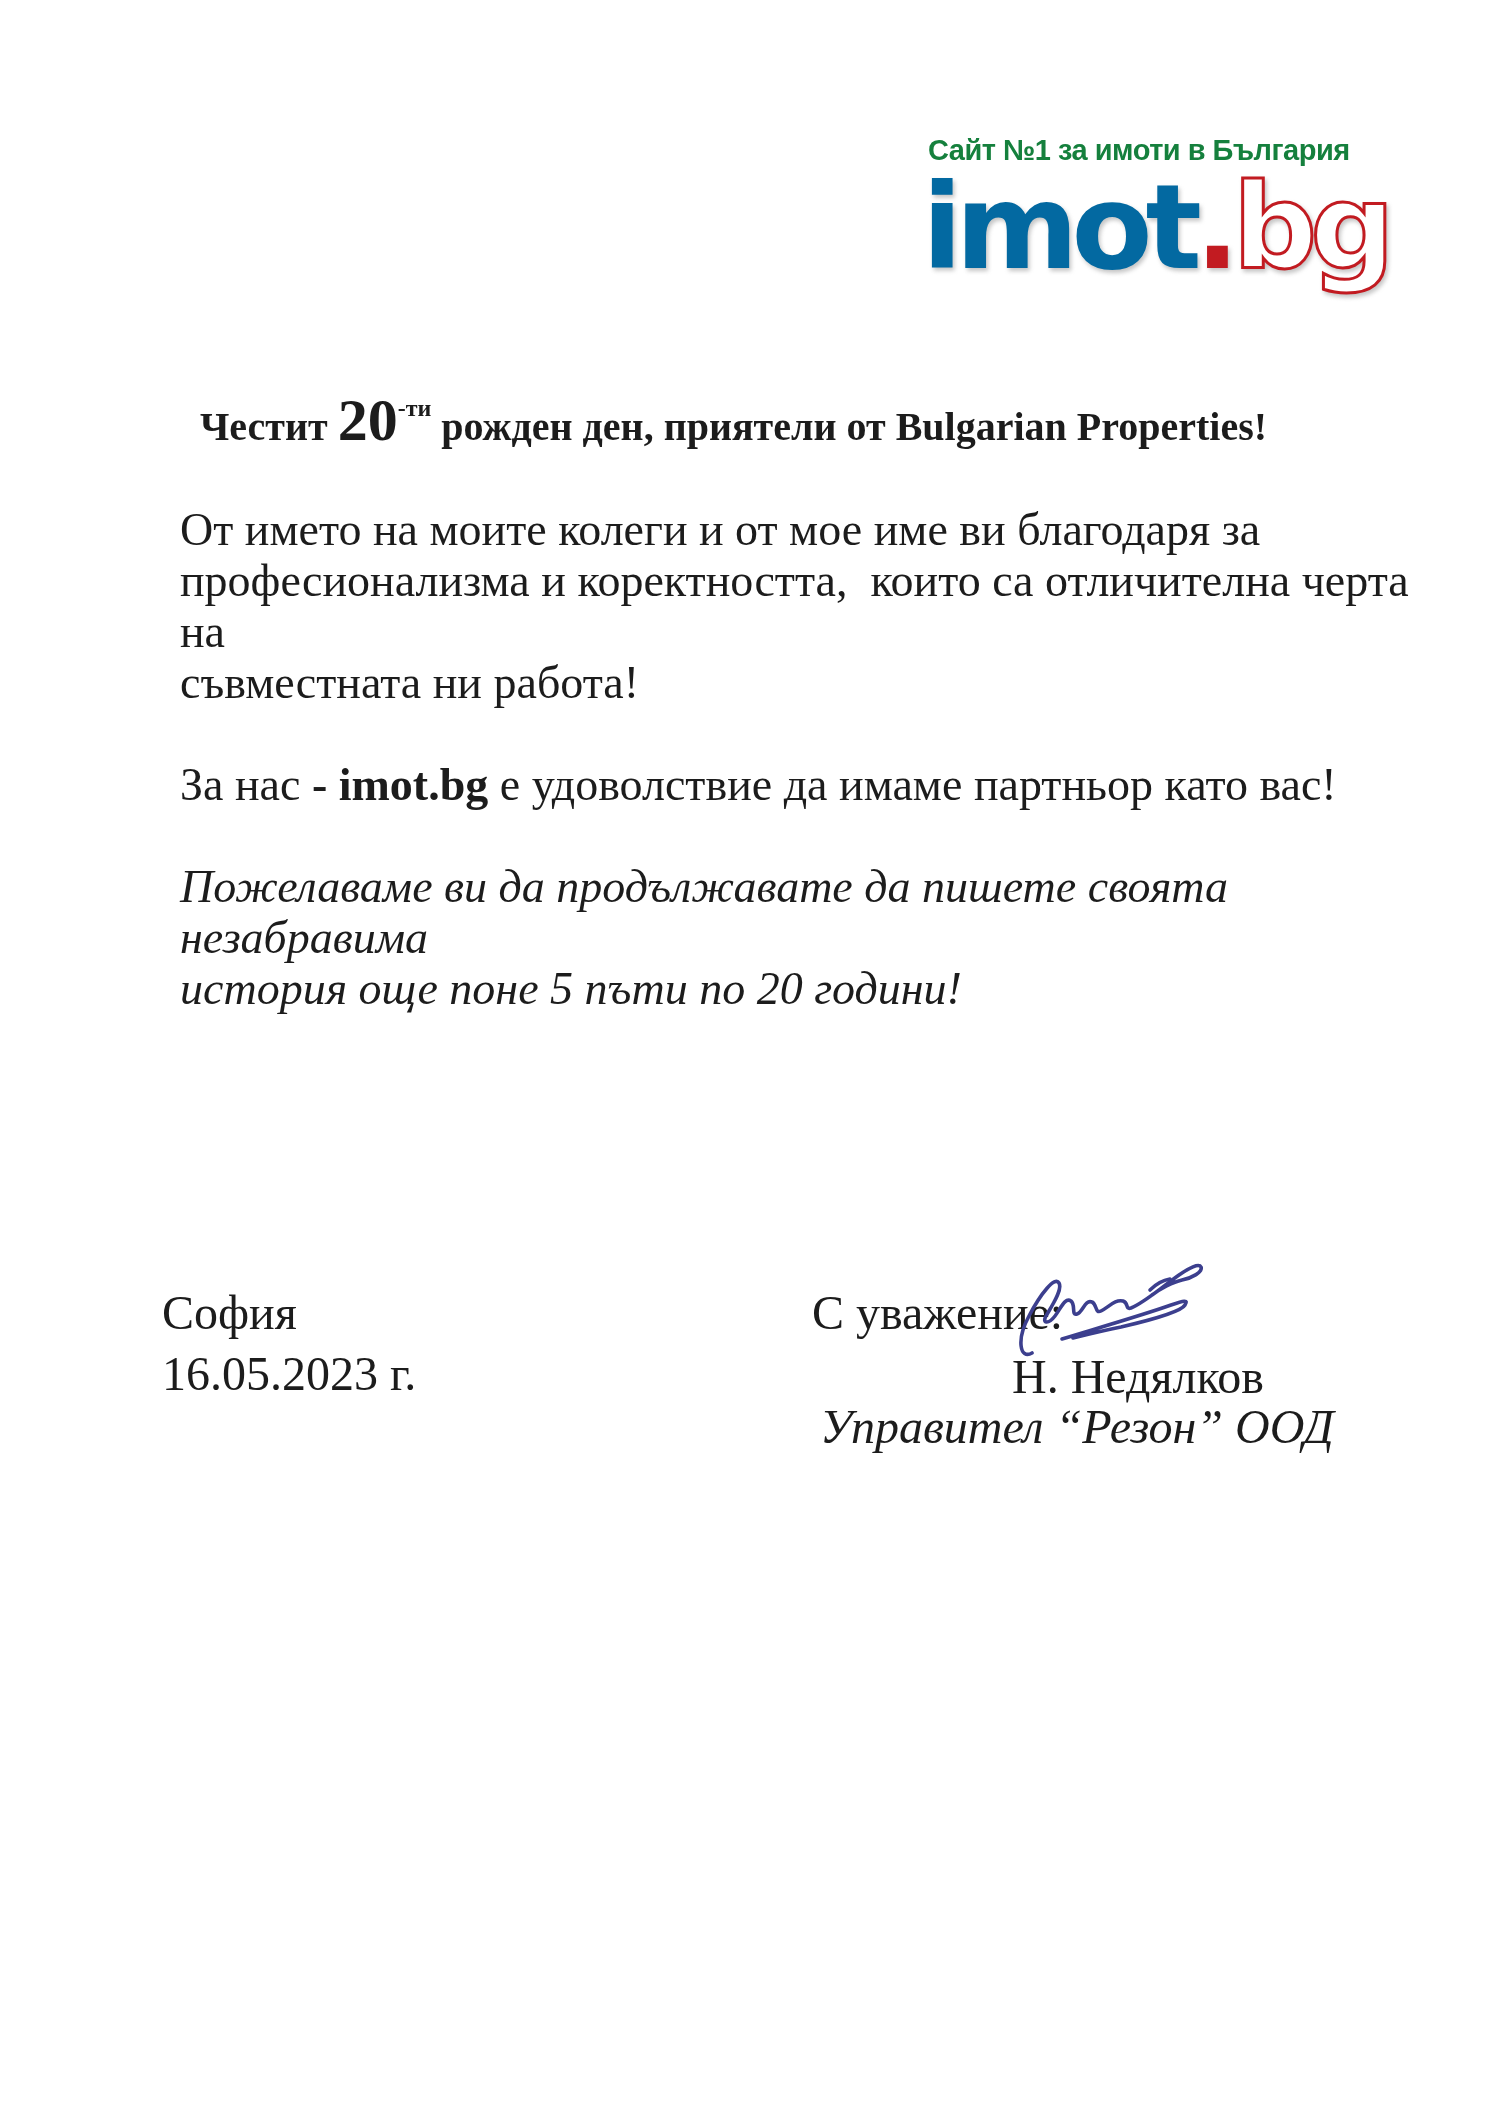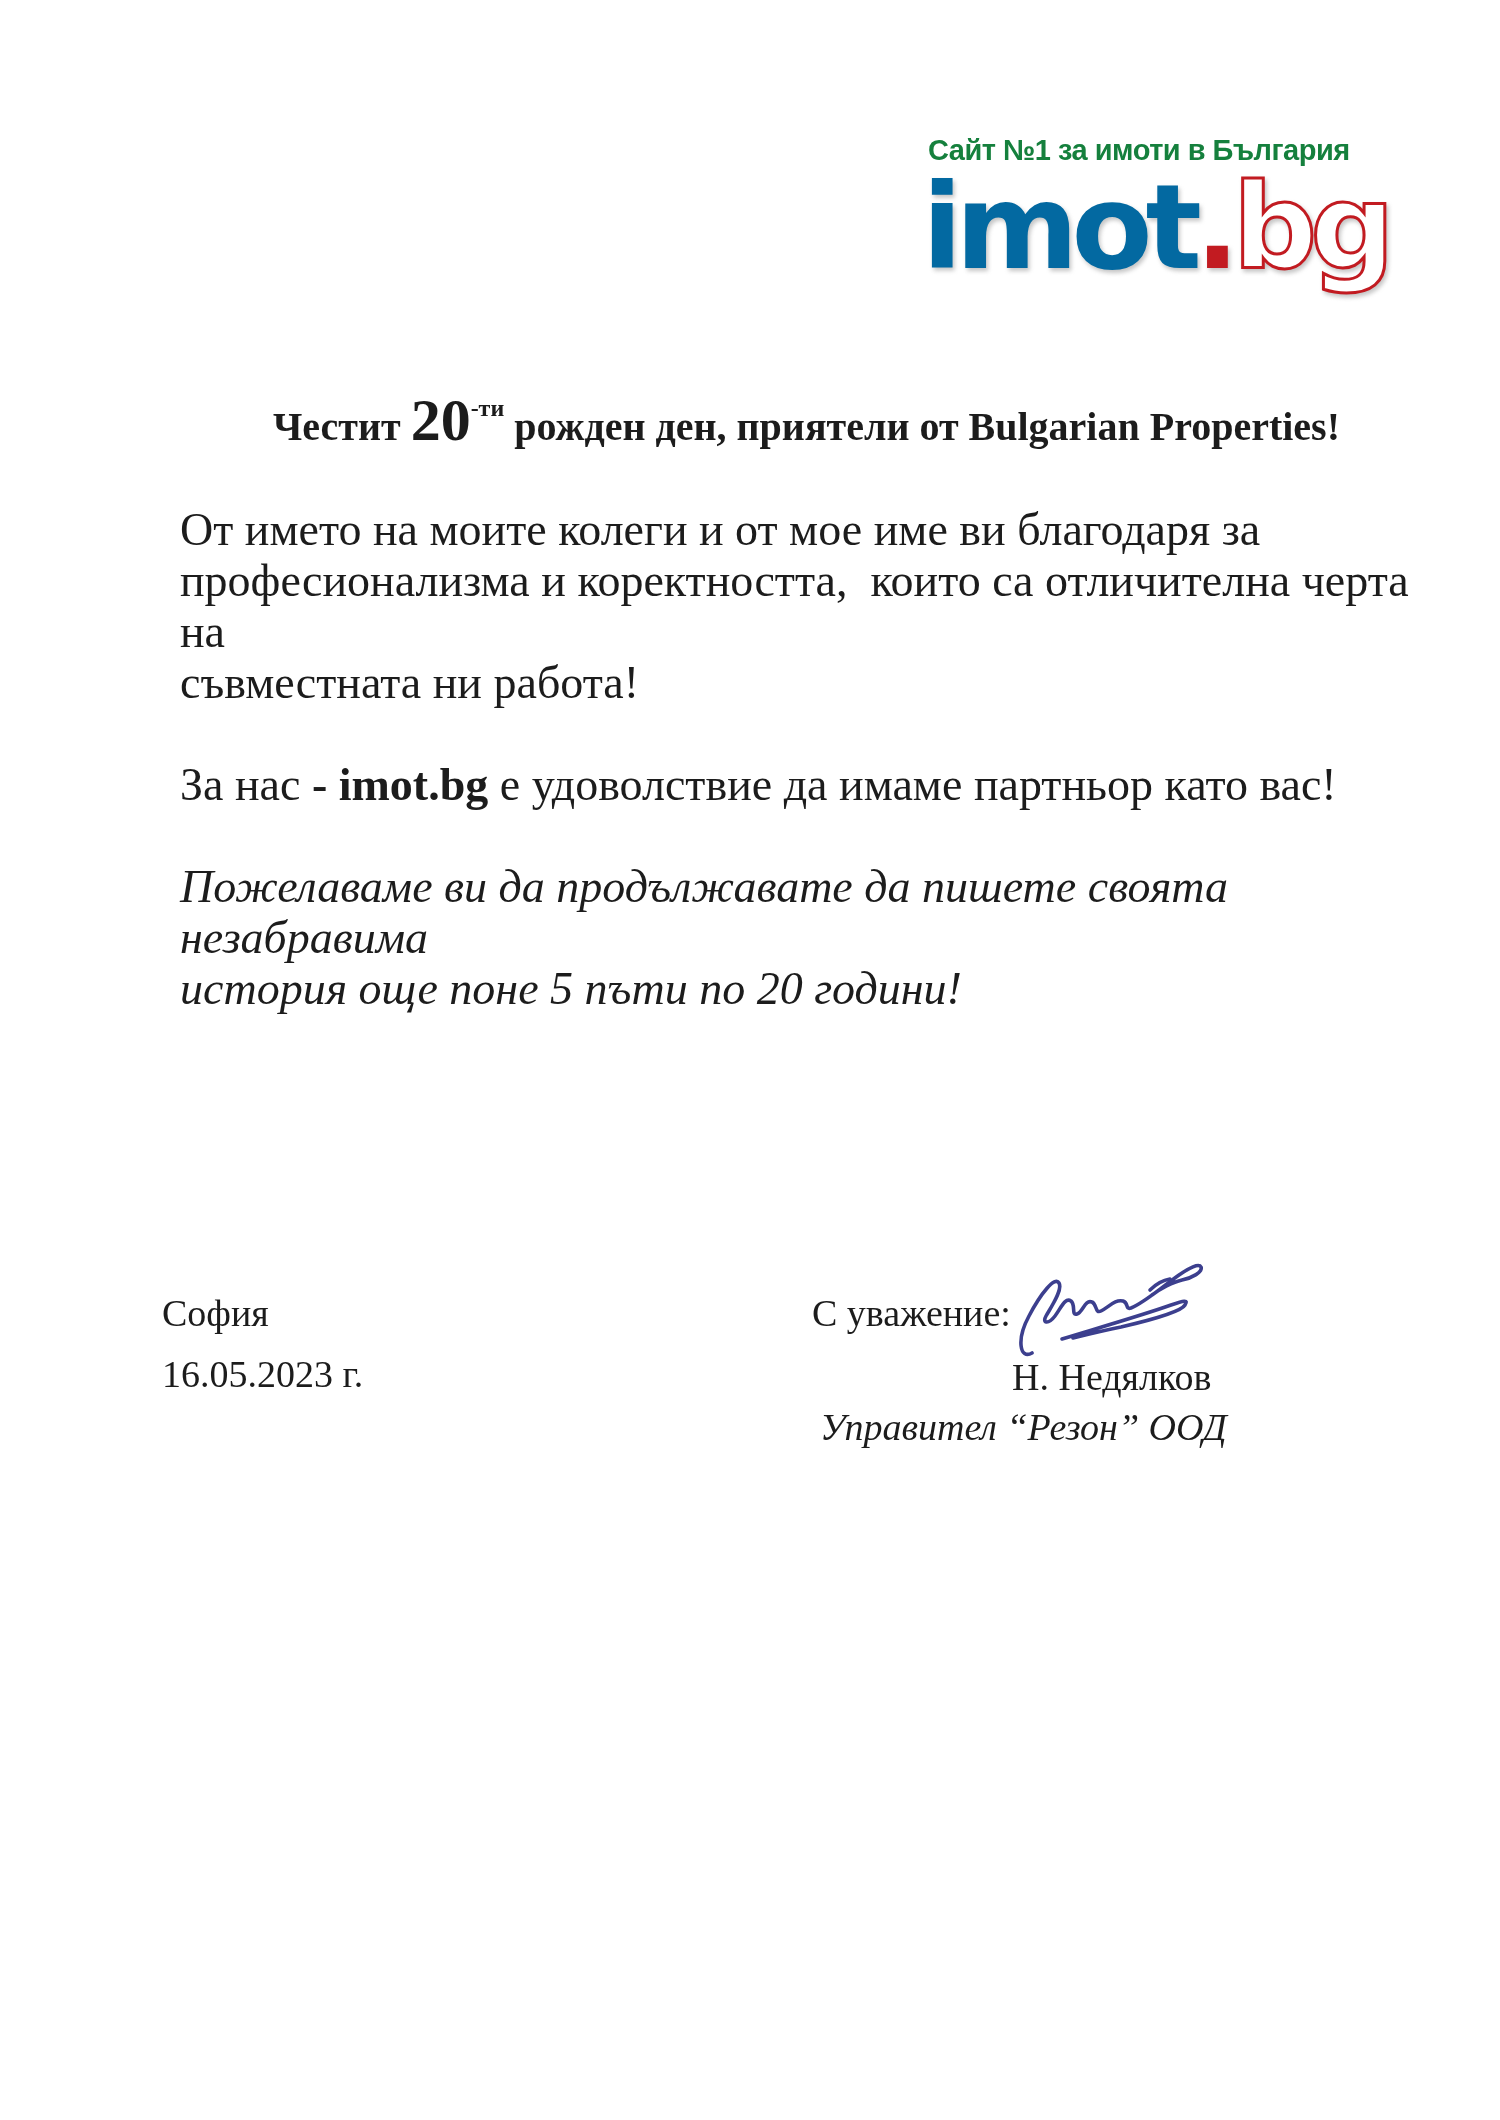--- a/index.html
+++ b/index.html
@@ -44,21 +44,21 @@
     -webkit-text-stroke: 3px #c21b21;
     text-shadow: 0 0 1px rgba(194,27,33,0.6);
   }
 
   
   .title {
     position: absolute;
     left: 200px;
     top: 372px;
     width: 1140px;
-    text-align: right;
+    text-align: left;
     font-weight: bold;
     font-size: 40px;
     line-height: 72px;
     white-space: nowrap;
     color: #1c1c1c;
   }
   .title .big-num { font-size: 60px; }
   .title .sup { font-size: 24px; vertical-align: 24px; }
 
   
@@ -73,21 +73,21 @@
   .letter-body p {
     margin: 0 0 51px 0;
     white-space: pre-wrap;
   }
   .letter-body p.italic { font-style: italic; }
   .bold { font-weight: bold; }
 
   
   .sig-item {
     position: absolute;
-    font-size: 38px;
+    font-size: 48px;
     line-height: 42px;
     white-space: nowrap;
   }
   .sig-city       { left: 162px;  top: 1292px; }
   .sig-date       { left: 162px;  top: 1353px; }
   .sig-salutation { left: 812px;  top: 1292px; }
   .sig-name       { left: 1012px; top: 1356px; }
   .sig-role       { left: 820px;  top: 1406px; font-style: italic; }
   .sig-scribble {
     position: absolute;

